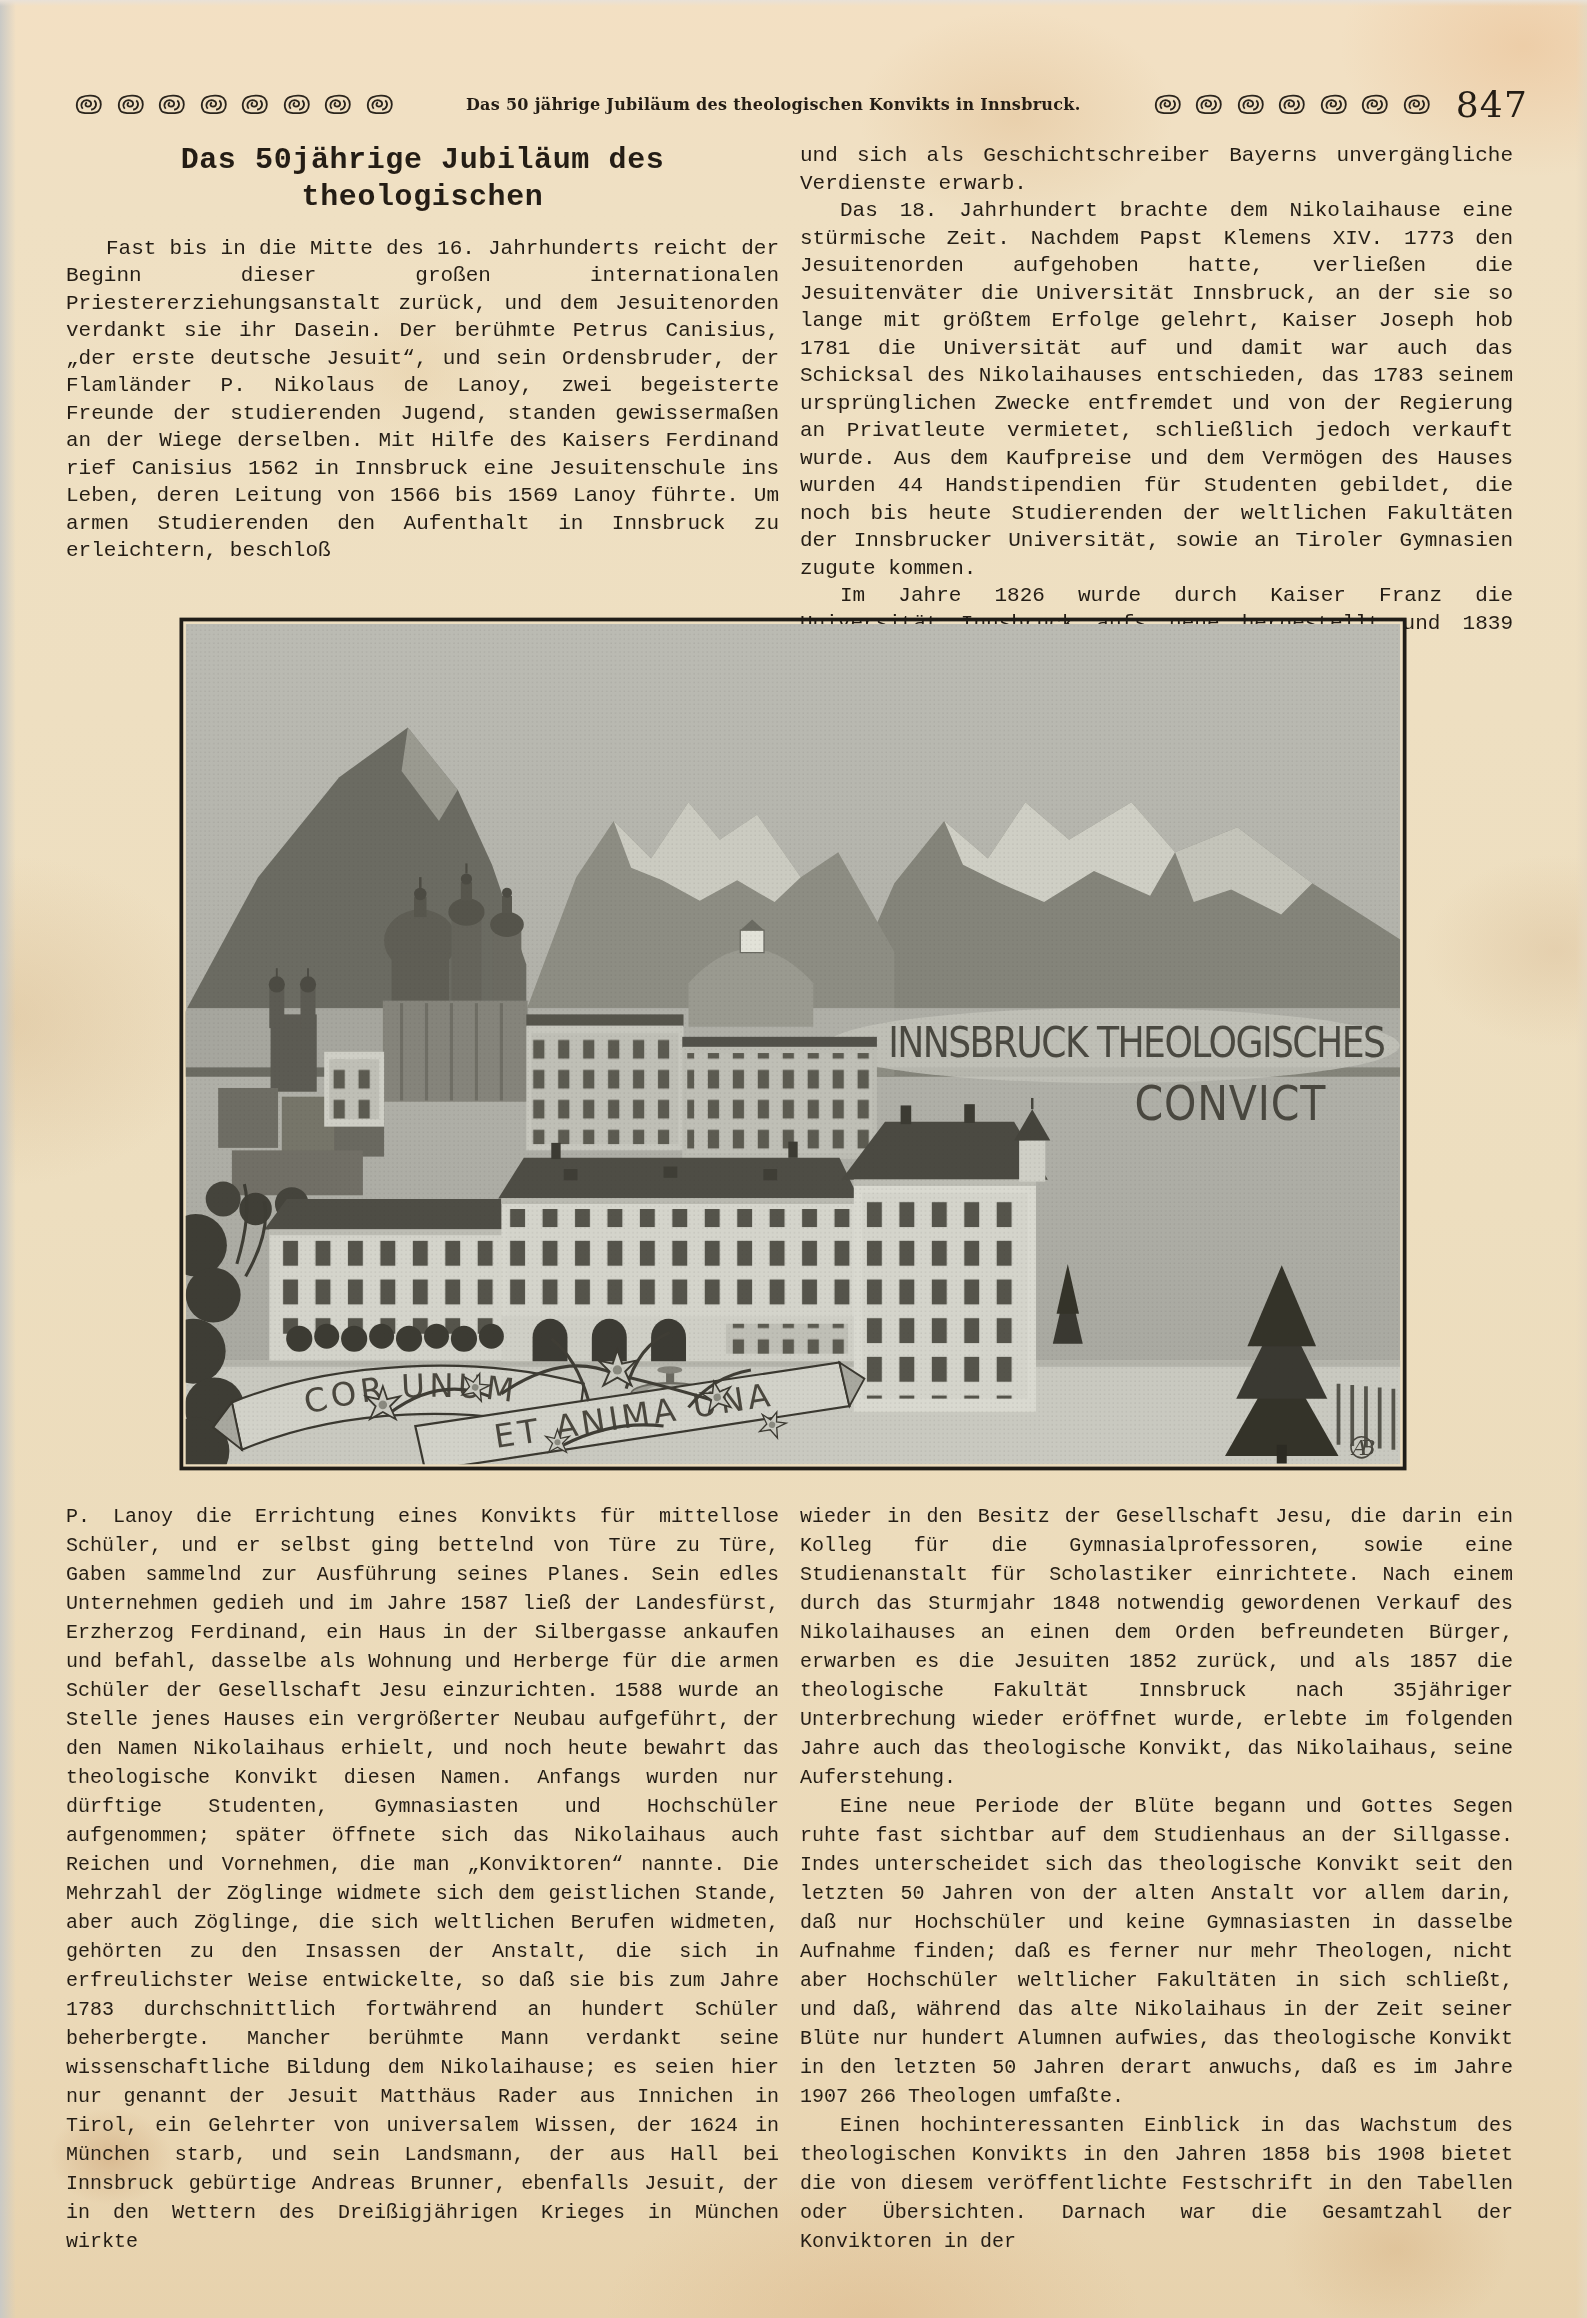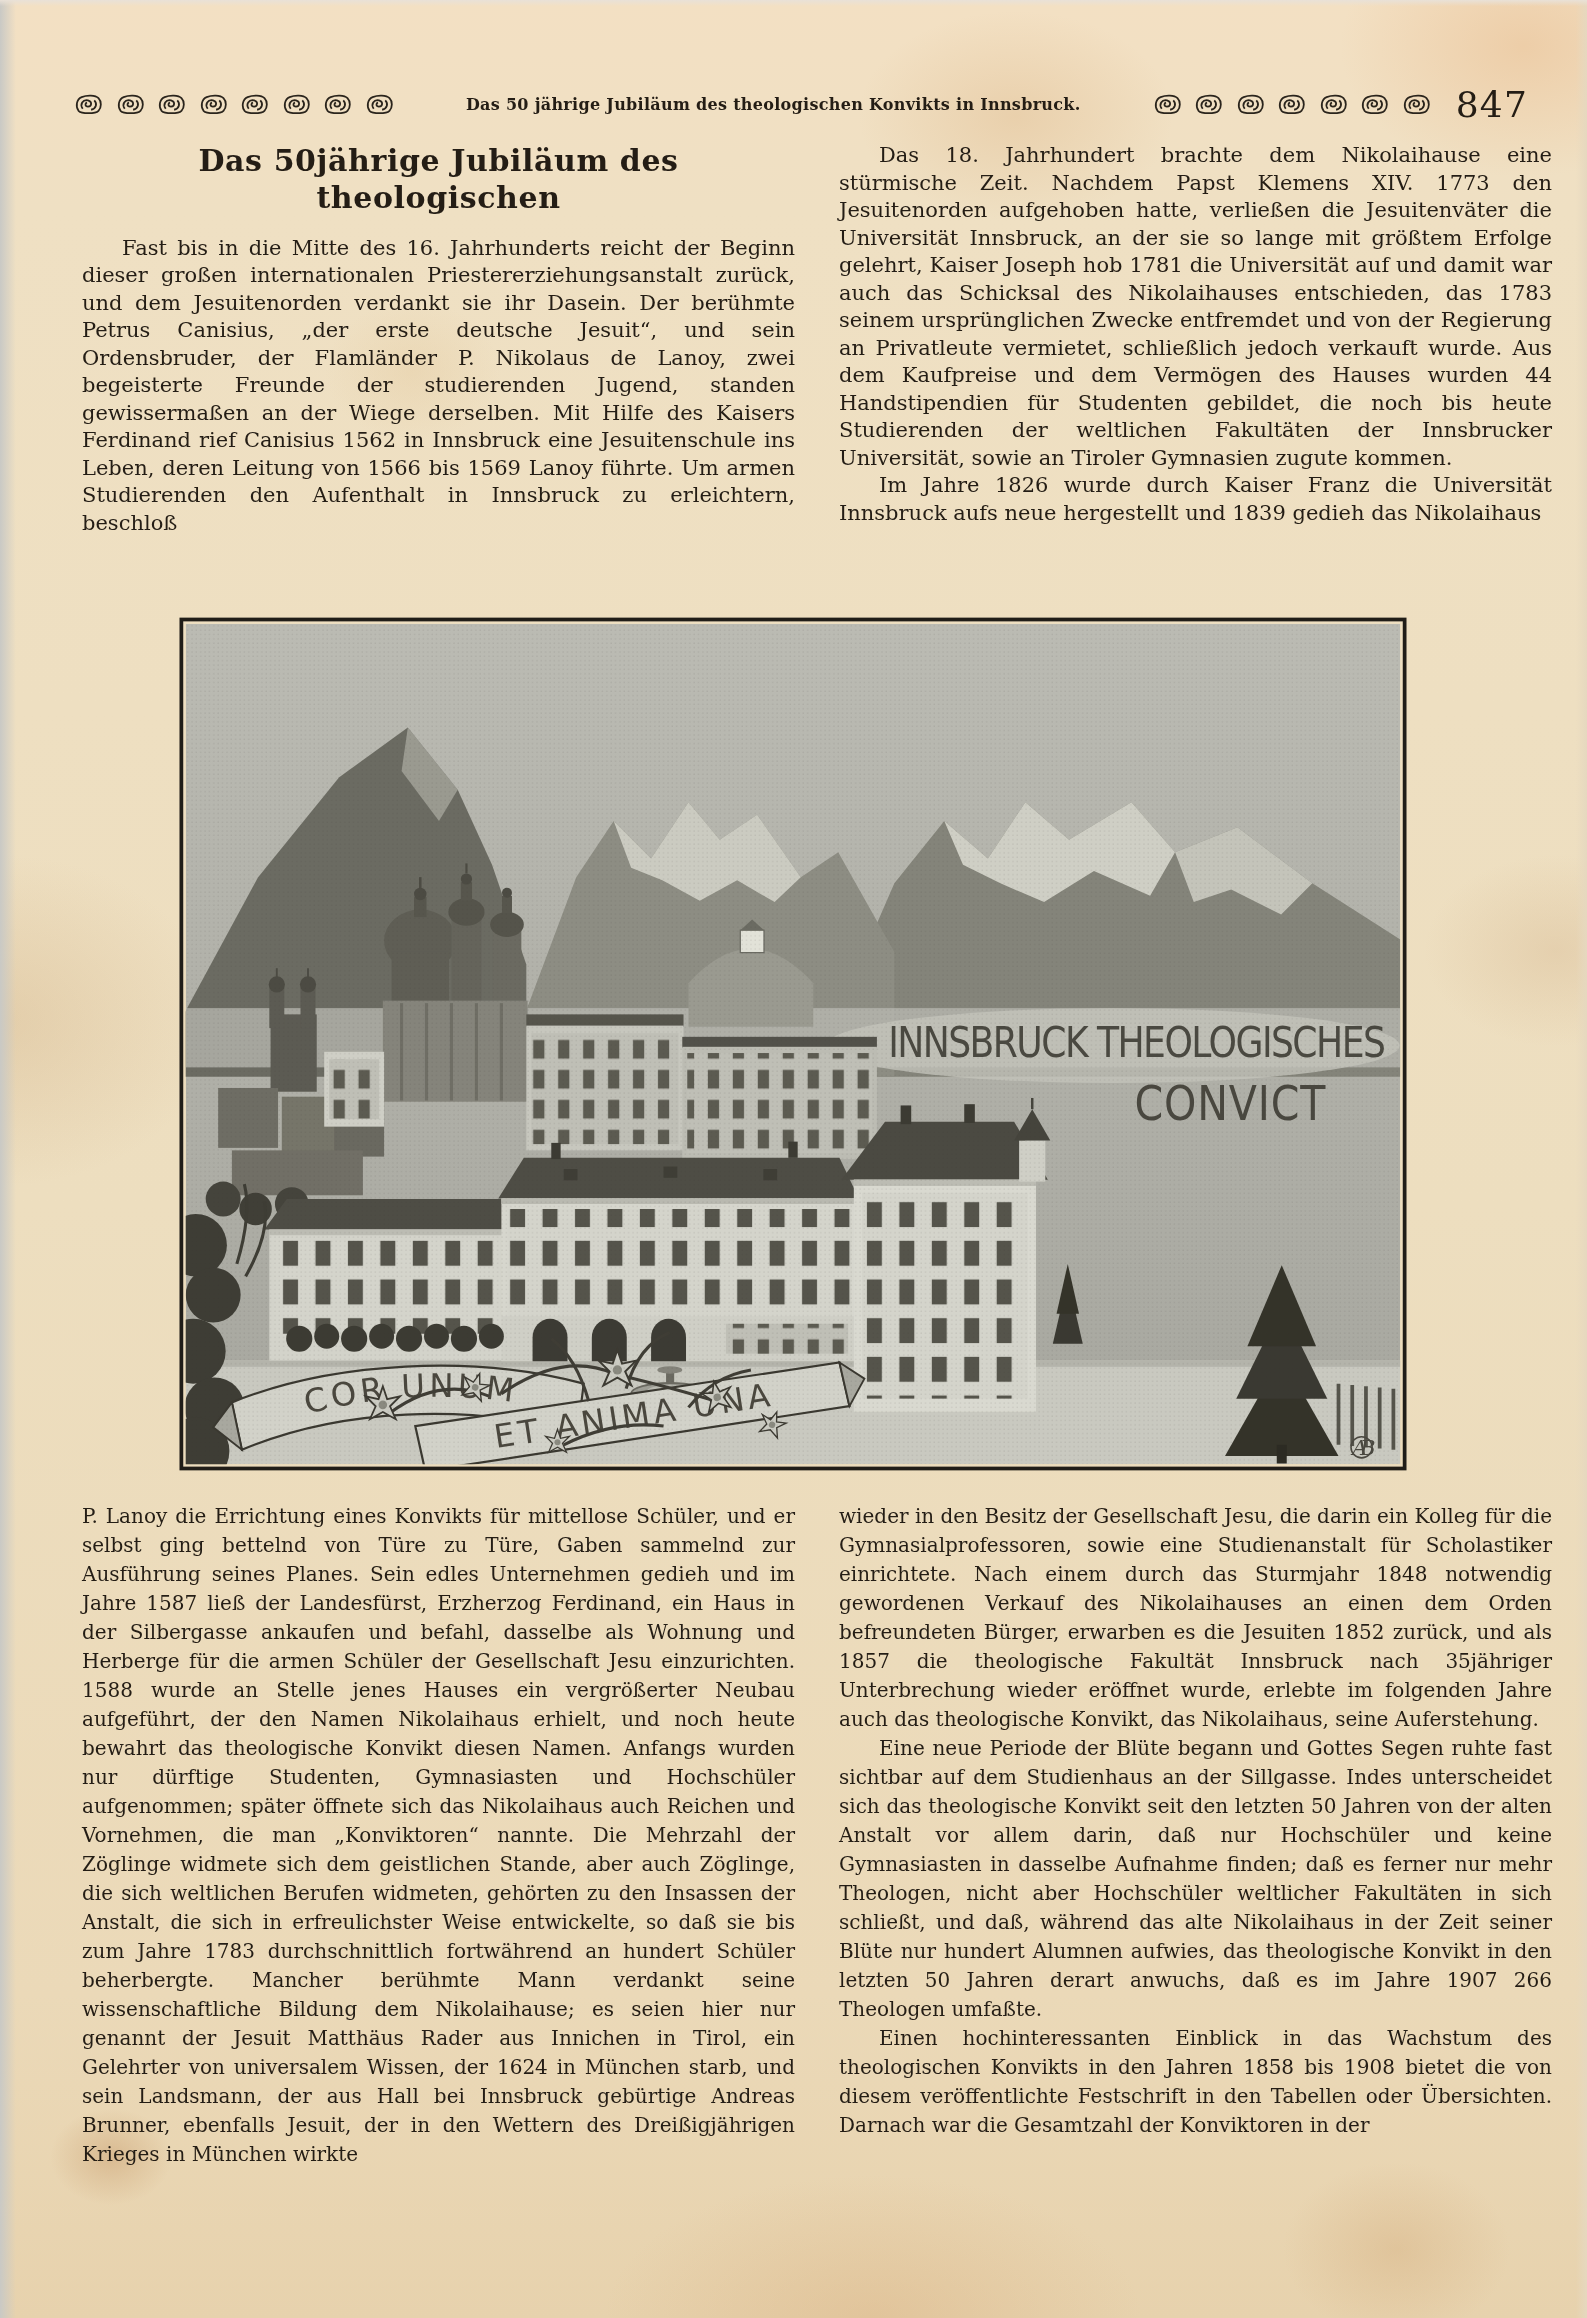--- a/index.html
+++ b/index.html
@@ -21,21 +21,21 @@
       linear-gradient(180deg,#f3e0c3 0%,#efe0c3 9%,#eddebf 52%,#ebd9b8 86%,#e7d2ad 100%);
   }
   .running-head{
     position:absolute;top:82px;left:74px;width:1454px;height:45px;
     display:flex;align-items:center;gap:16px;
   }
   .orn-group{display:flex;gap:12.5px;flex:0 0 auto;align-items:center;}
   .orn{width:29px;height:21px;}
   .head-text{flex:1 1 auto;text-align:center;font-weight:bold;font-size:16px;white-space:nowrap;letter-spacing:0.3px;}
   .page-num{flex:0 0 auto;font-size:36px;letter-spacing:1.2px;padding-left:8.7px;}
-  .columns{position:absolute;left:82px;width:1454px;display:flex;gap:44px;}
+  .columns{position:absolute;left:66px;width:1454px;display:flex;gap:21px;font-family:Liberation Mono, monospace;}
   .columns.top{top:142px;}
   .columns.bottom{top:1502px;}
   .col{width:713px;flex:0 0 auto;}
   .article-title{text-align:center;font-weight:bold;font-size:30px;line-height:37px;margin:0 0 18.7px 0;letter-spacing:0.6px;}
   .col p{margin:0;text-align:justify;text-indent:40px;}
   .columns.top .col p{font-size:21px;line-height:27.5px;}
   .columns.bottom .col p{font-size:20px;line-height:29px;}
   .col p.cont{text-indent:0;}
   .figure{position:absolute;top:615px;left:177px;width:1232px;height:858px;}
   .capt{font-family:"DejaVu Sans","Liberation Sans",sans-serif;font-size:58px;fill:#3b3931;letter-spacing:2px;opacity:.88;}
@@ -132,20 +132,21 @@
   </div>
 
   <div class="columns top">
     <div class="col">
       <h1 class="article-title">
         <div>Das 50jährige Jubiläum des theologischen</div>
       </h1>
       <p>Fast bis in die Mitte des 16. Jahrhunderts reicht der Beginn dieser großen internationalen Priestererziehungsanstalt zurück, und dem Jesuitenorden verdankt sie ihr Dasein. Der berühmte Petrus Canisius, „der erste deutsche Jesuit“, und sein Ordensbruder, der Flamländer P. Nikolaus de Lanoy, zwei begeisterte Freunde der studierenden Jugend, standen gewissermaßen an der Wiege derselben. Mit Hilfe des Kaisers Ferdinand rief Canisius 1562 in Innsbruck eine Jesuitenschule ins Leben, deren Leitung von 1566 bis 1569 Lanoy führte. Um armen Studierenden den Aufenthalt in Innsbruck zu erleichtern, beschloß</p>
     </div>
     <div class="col">
+      <p class="cont">und sich als Geschichtschreiber Bayerns unvergängliche Verdienste erwarb.</p>
       <p>Das 18. Jahrhundert brachte dem Nikolaihause eine stürmische Zeit. Nachdem Papst Klemens XIV. 1773 den Jesuitenorden aufgehoben hatte, verließen die Jesuitenväter die Universität Innsbruck, an der sie so lange mit größtem Erfolge gelehrt, Kaiser Joseph hob 1781 die Universität auf und damit war auch das Schicksal des Nikolaihauses entschieden, das 1783 seinem ursprünglichen Zwecke entfremdet und von der Regierung an Privatleute vermietet, schließlich jedoch verkauft wurde. Aus dem Kaufpreise und dem Vermögen des Hauses wurden 44 Handstipendien für Studenten gebildet, die noch bis heute Studierenden der weltlichen Fakultäten der Innsbrucker Universität, sowie an Tiroler Gymnasien zugute kommen.</p>
       <p>Im Jahre 1826 wurde durch Kaiser Franz die Universität Innsbruck aufs neue hergestellt und 1839 gedieh das Nikolaihaus</p>
     </div>
   </div>
 
   <div class="figure">
     <svg width="1232" height="858" viewBox="0 0 1975 1375">
       <defs>
         <linearGradient id="skyg" x1="0" y1="0" x2="0" y2="1">
           <stop offset="0" stop-color="#bbbbb3"></stop>

